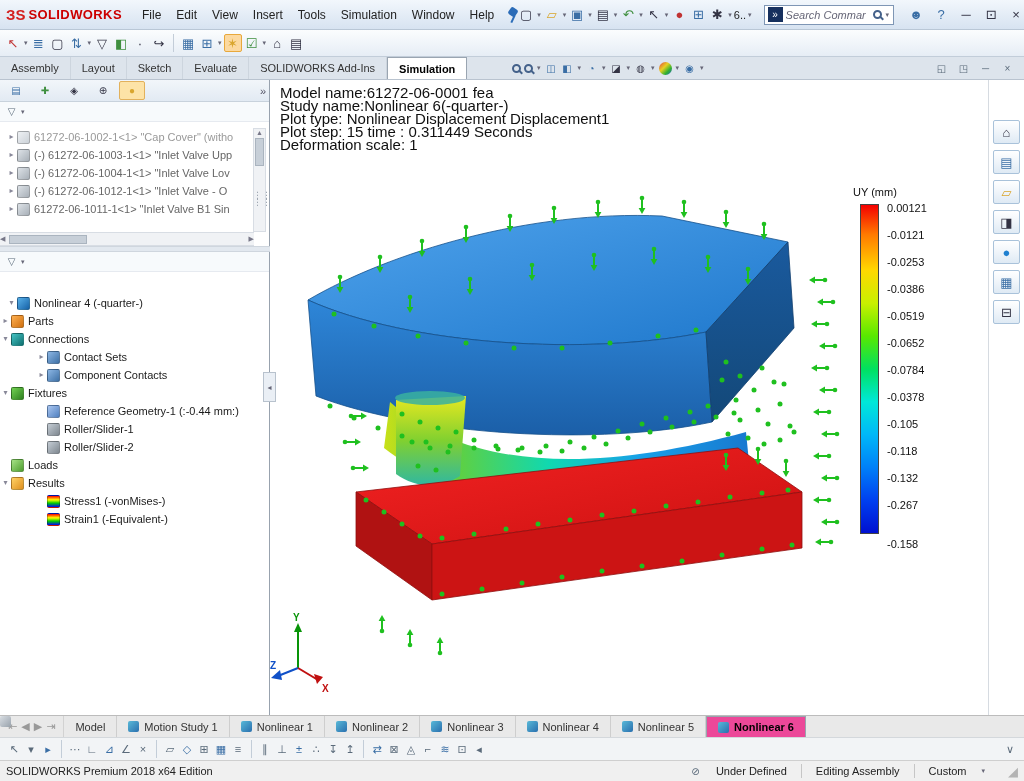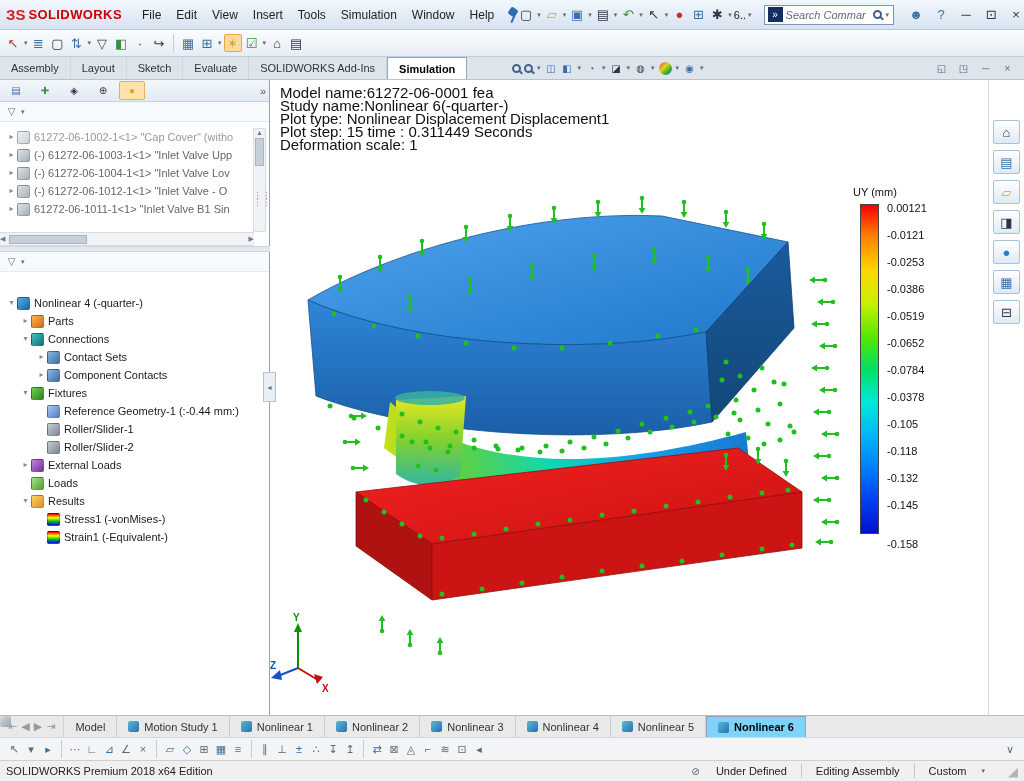--- a/index.html
+++ b/index.html
@@ -41,21 +41,21 @@
 .leftpanel{position:absolute;top:80px;left:0;width:270px;height:635px;background:#fff;border-right:1px solid #98a2ae}
 .fmtabs{position:absolute;top:0;left:0;right:0;height:22px;background:linear-gradient(#f2f6fa,#e2eaf3);border-bottom:1px solid #c8d2dc;display:flex;align-items:center;padding:0 3px;gap:3px}
 .fmtab{width:26px;height:19px;display:flex;align-items:center;justify-content:center;border-radius:2px}
 .fmtab.active{background:#fde3a7;border:1px solid #e2b15c}
 .fm-more{margin-left:auto;color:#556}
 .filterrow{position:absolute;left:0;right:0;height:20px;display:flex;align-items:center;padding:0 5px;color:#667;border-bottom:1px solid #e6eaf0;background:#f7fafc;gap:2px}
 .filter1{top:22px}.filter2{top:172px}
 .tree1items{position:absolute;top:48px;left:0;width:250px}
 .tree2items{position:absolute;top:214px;left:0;width:268px}
 .trow{display:flex;align-items:center;height:18px;line-height:18px;white-space:nowrap;overflow:hidden;padding-right:2px}
-.l0{padding-left:6px}.l1{padding-left:20px}.l2{padding-left:36px}
+.l0{padding-left:6px}.l1{}.l2{padding-left:36px}
 .tw{width:11px;font-size:8px;color:#889;flex:none;text-align:center}
 .tw::before{content:attr(data-glyph)}
 .tic{width:13px;height:13px;display:inline-block;margin:0 4px 0 0;border-radius:2px;flex:none;border:1px solid rgba(0,0,0,.25)}
 .tl{color:#1a1a1a}
 .feat .tl{color:#666}.feat.dim .tl{color:#999}
 .trow.sel{background:#cfe5fb;outline:1px solid #7aabdf;outline-offset:-1px}
 .trow.sel .tl{font-weight:bold;color:#000}
 .tic-part{background:linear-gradient(135deg,#dde2e7,#a8b0b8)}
 .tic-part.light{background:linear-gradient(135deg,#eef1f4,#ccd2d8)}
 .tic-study{background:linear-gradient(135deg,#58b0e8,#1763a8)}
@@ -86,21 +86,21 @@
 .lg-label{position:absolute;left:617px;width:60px;font-size:11px;color:#101010}
 .model,.triadsvg{position:absolute;top:0;left:0}
 
 .taskpane{position:absolute;top:80px;right:0;width:36px;height:635px;background:#fff;border-left:1px solid #d6dbe1;padding-top:40px;display:flex;flex-direction:column;align-items:center;gap:6px}
 .tp-btn{width:27px;height:24px;border:1px solid #a9c2da;background:linear-gradient(#fff,#dfeaf4);display:flex;align-items:center;justify-content:center;border-radius:2px;font-size:13px}
 .tp-btn::before{content:attr(data-glyph)}
 
 .btabs{position:absolute;top:715px;left:0;width:1024px;height:22px;background:#e9e9e9;border-top:1px solid #bcbcbc;display:flex;align-items:stretch;font-size:11px}
 .bt-nav{display:flex;align-items:center;gap:4px;padding:0 8px;color:#999;border-right:1px solid #d2d2d2}
 .btab{display:flex;align-items:center;gap:5px;padding:0 11px;border-right:1px solid #cecece;color:#333}
-.btab.active{background:#7dd3fc;font-weight:bold;color:#000;border:1px solid #9aa4ae;border-bottom:none}
+.btab.active{background:#ec4899;font-weight:bold;color:#000;border:1px solid #9aa4ae;border-bottom:none}
 .bt-ic{width:11px;height:11px;border-radius:2px;background:linear-gradient(135deg,#59b9d8,#2a6fae);flex:none}
 .bt-ic.model{background:linear-gradient(135deg,#d8dde2,#98a2ac)}
 
 .btools{position:absolute;top:737px;left:0;width:1024px;height:23px;background:#f2f4f6;border-top:1px solid #d4d8dc;display:flex;align-items:center;padding:0 6px;gap:1px;color:#5a6a7a}
 .btools .ic{min-width:16px;height:16px;font-size:11px}
 
 .statusbar{position:absolute;top:760px;left:0;width:1024px;height:21px;background:#f0f0f0;border-top:1px solid #cfcfcf;display:flex;align-items:center;padding:0 6px;font-size:11px;color:#222}
 .sb-right{margin-left:auto;display:flex;align-items:center;gap:14px}
 .vsep{width:1px;height:14px;background:#c6c6c6}
 .grip{color:#b4b4b4;font-size:13px;margin-left:8px}
@@ -315,25 +315,20 @@
         </div>
       <div class="trow l2">
           <span class="tw"></span>
           <span class="tic tic-roller"></span>
           <span class="tl">Roller/Slider-1</span>
         </div>
       <div class="trow l2">
           <span class="tw"></span>
           <span class="tic tic-roller"></span>
           <span class="tl">Roller/Slider-2</span>
-        </div>
-      <div class="trow l1">
-          <span class="tw" data-glyph="▸"></span>
-          <span class="tic tic-load"></span>
-          <span class="tl">External Loads</span>
         </div>
       <div class="trow l1">
           <span class="tw"></span>
           <span class="tic tic-mesh"></span>
           <span class="tl">Loads</span>
         </div>
       <div class="trow l1">
           <span class="tw" data-glyph="▾"></span>
           <span class="tic tic-results"></span>
           <span class="tl">Results</span>
@@ -565,21 +560,21 @@
     <div class="lg-label" style="top:149px">-0.0121</div>
     <div class="lg-label" style="top:176px">-0.0253</div>
     <div class="lg-label" style="top:203px">-0.0386</div>
     <div class="lg-label" style="top:230px">-0.0519</div>
     <div class="lg-label" style="top:257px">-0.0652</div>
     <div class="lg-label" style="top:284px">-0.0784</div>
     <div class="lg-label" style="top:311px">-0.0378</div>
     <div class="lg-label" style="top:338px">-0.105</div>
     <div class="lg-label" style="top:365px">-0.118</div>
     <div class="lg-label" style="top:392px">-0.132</div>
-    <div class="lg-label" style="top:419px">-0.145</div>
+    <div class="lg-label" style="top:419px">-0.267</div>
     <div class="lg-label" style="top:458px">-0.158</div>
   </div>
 
   <div class="taskpane">
     <span class="tp-btn c-dark" data-glyph="⌂"></span>
     <span class="tp-btn c-blue" data-glyph="▤"></span>
     <span class="tp-btn c-amber" data-glyph="▱"></span>
     <span class="tp-btn c-dark" data-glyph="◨"></span>
     <span class="tp-btn" style="color:#2080d0" data-glyph="●"></span>
     <span class="tp-btn c-blue" data-glyph="▦"></span>

